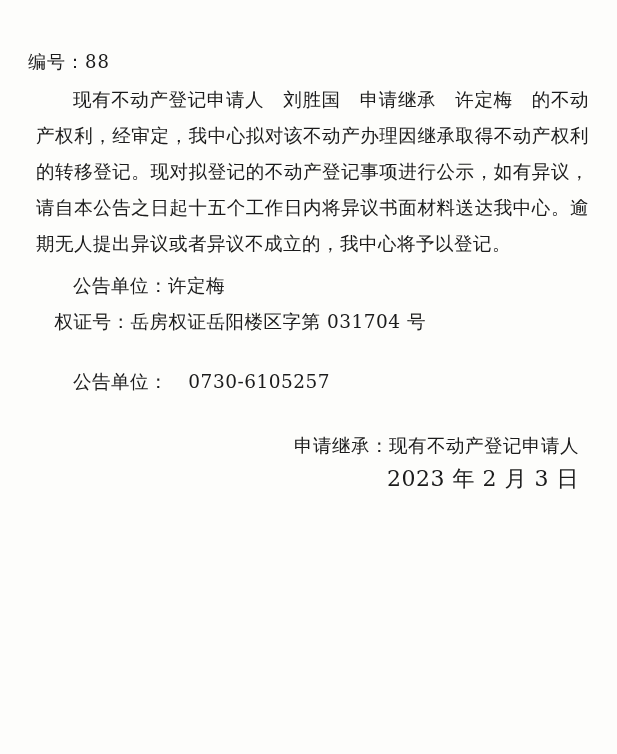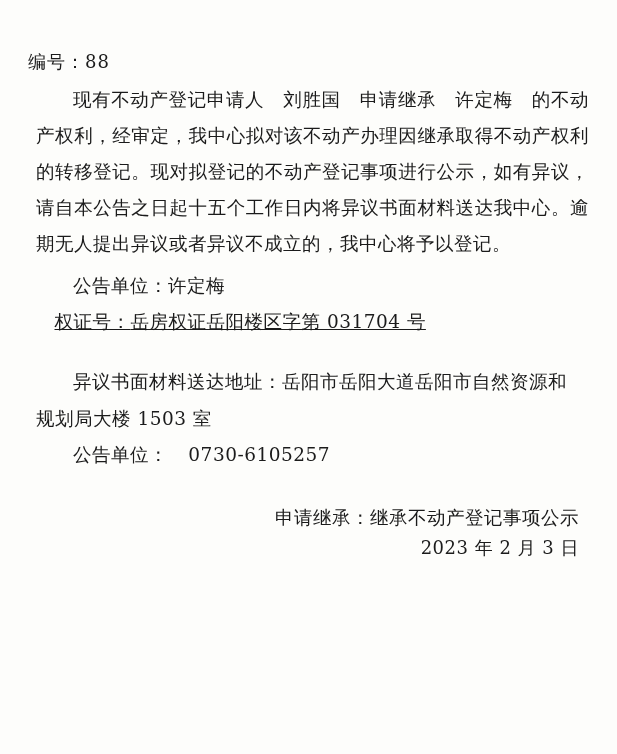--- a/index.html
+++ b/index.html
@@ -49,36 +49,35 @@
     font-size: 18.5px;
     line-height: 1.95;
     margin: 0 8px;
     letter-spacing: 0.5px;
   }
   .sub-line.indent {
     text-indent: 2em;
   }
   .sub-line.hang {
     text-indent: 1em;
-    text-decoration: underline;
   }
   .gap-sm { height: 6px; }
   .gap-md { height: 24px; }
   .footer {
     margin-top: 26px;
   }
   .footer-line {
     font-size: 18.5px;
     line-height: 2.0;
     text-align: right;
     margin-right: 10px;
     letter-spacing: 0.5px;
   }
   .footer-date {
-    font-size: 18px;
+    font-size: 22px;
     text-align: right;
     margin-right: 10px;
     letter-spacing: 0.5px;
   }
   .num {
     font-family: "DejaVu Serif", "Liberation Serif", serif;
   }
   .inline-gap {
     display: inline-block;
     width: 1.1em;
@@ -102,28 +101,25 @@
     <span>公告单位：</span><span>许定梅</span>
   </div>
 
   <div class="sub-line hang">
     <span>权证号：</span><span>岳房权证岳阳楼区字第 031704 号</span>
   </div>
 
 
   <div class="gap-md"></div>
 
-  <div class="sub-line indent">
-    <span>异议书面材料送达地址：</span><span>岳阳市岳阳大道岳阳市自然资源和规划局大楼 1503 室</span>
-  </div>
 
   <div class="sub-line indent">
     <span>公告单位：</span><span class="inline-gap"></span><span class="num">0730-6105257</span>
   </div>
 
   <div class="footer">
     <div class="footer-line">
-      <span>申请继承：</span><span>继承不动产登记事项公示</span>
+      <span>申请继承：</span><span>现有不动产登记申请人</span>
     </div>
     <div class="footer-date">2023 年 2 月 3 日</div>
   </div>
 
 </div>
 
 </body></html>

